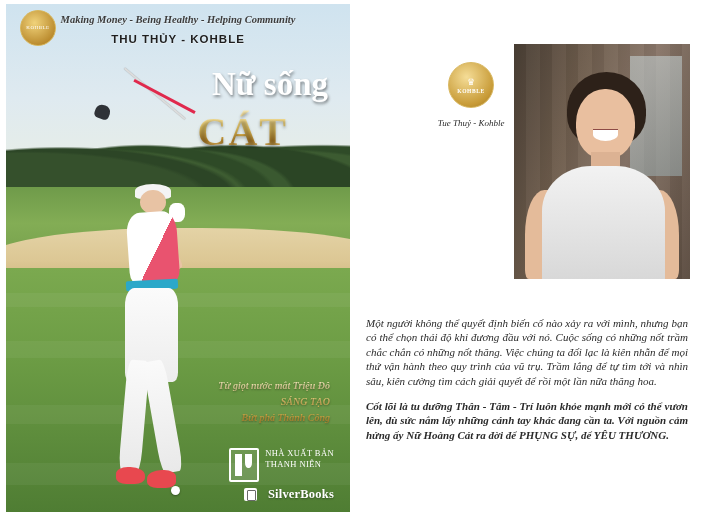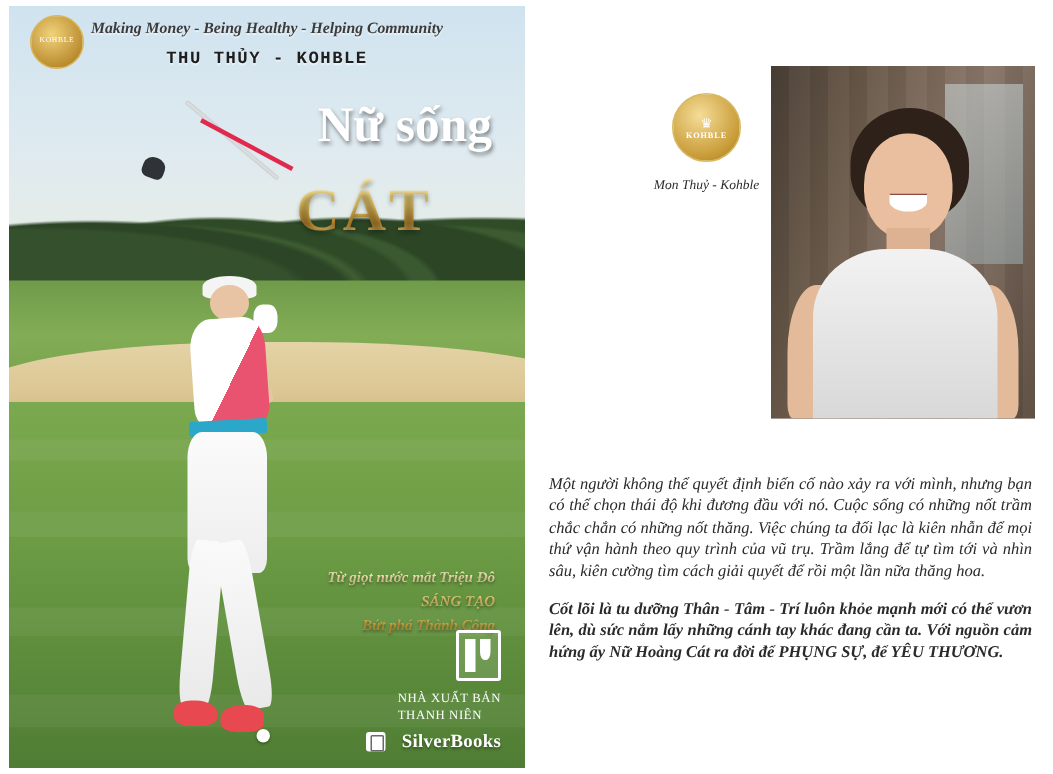--- a/index.html
+++ b/index.html
@@ -163,21 +163,21 @@
     position: absolute; left: 0; top: 10px; width: 100%;
     text-align: center;
     font-family: "Liberation Serif", serif;
     font-style: italic; font-weight: bold;
     font-size: 10.5px; color: #3b3b3b;
     text-shadow: 0 1px 1px rgba(255,255,255,.6);
   }
   .author-top {
     position: absolute; left: 0; top: 29px; width: 100%;
     text-align: center;
-    font-family: Liberation Mono, monospace;
+    font-family: Liberation Sans, sans-serif;
     font-weight: bold; font-size: 11.5px; color: #1e1e1e;
     letter-spacing: 1px;
     text-shadow: 0 1px 1px rgba(255,255,255,.6);
   }
   .title-1 {
     position: absolute; right: 22px; top: 62px;
     font-family: "Liberation Serif", serif;
     font-weight: bold; font-size: 33px;
     color: #ffffff;
     letter-spacing: 0px;
@@ -186,38 +186,37 @@
   .title-2 {
     position: absolute; right: 62px; top: 104px;
     font-family: "Liberation Serif", serif;
     font-weight: bold; font-size: 40px;
     letter-spacing: 2px;
     background: linear-gradient(to bottom, #fff3c4 0%, #e8c661 45%, #b8862b 70%, #f3e0a1 100%);
     -webkit-background-clip: text;
     background-clip: text;
     color: transparent;
     text-shadow: 0 2px 3px rgba(0,0,0,.28);
-    margin-top: 8px;
   }
   .subline {
     position: absolute; right: 20px; top: 374px;
     width: 200px; text-align: right;
     font-family: "Liberation Serif", serif;
     font-weight: bold; font-style: italic;
     font-size: 10px; line-height: 16px;
     background: linear-gradient(to bottom, #fff6cf, #e3bd58 60%, #c0912f);
     -webkit-background-clip: text;
     background-clip: text;
     color: transparent;
     text-shadow: 0 1px 2px rgba(0,0,0,.35);
   }
   .subline div { white-space: nowrap; }
   .pub-row {
     position: absolute; right: 16px; bottom: 30px;
-    display: flex; align-items: flex-end; gap: 6px; flex-direction: column;
+    display: flex; align-items: flex-start; gap: 6px;
   }
   .pub-mark {
     width: 26px; height: 30px;
     border: 2px solid #ffffff; border-radius: 2px;
     position: relative; background: rgba(255,255,255,.12);
   }
   .pub-mark::before {
     content: ""; position: absolute; left: 4px; top: 4px;
     width: 7px; height: 22px; background: #ffffff;
   }
@@ -418,21 +417,21 @@
     </div>
   </div>
 
   <div id="back">
 
     <div class="brand-block">
       <div class="brand-logo">
         <div class="brand-crown">♛</div>
         <div class="brand-word">KOHBLE</div>
       </div>
-      <div class="brand-caption">Mon Thuỷ - Kohble</div>
+      <div class="brand-caption">Tue Thuỷ - Kohble</div>
     </div>
 
     <div class="portrait">
       <div class="p-bg"></div>
       <div class="p-window"></div>
       <div class="p-hair"></div>
       <div class="p-face"></div>
       <div class="p-smile"></div>
       <div class="p-neck"></div>
       <div class="p-arm-l"></div>

